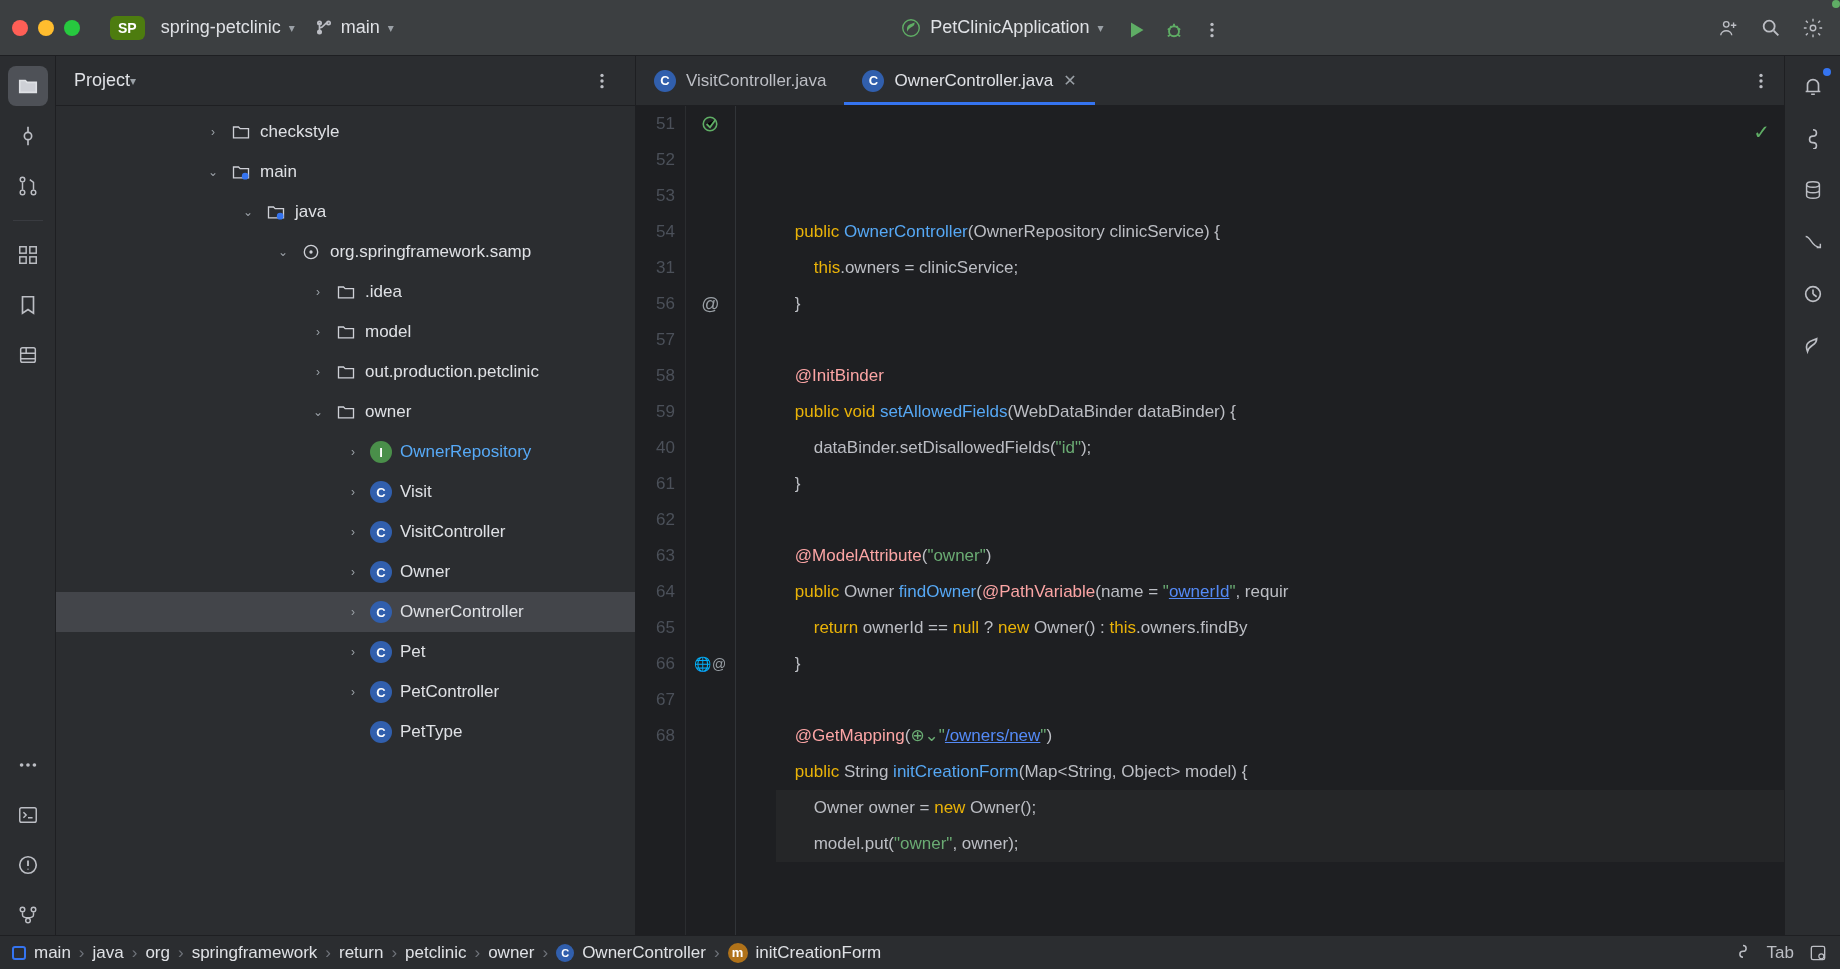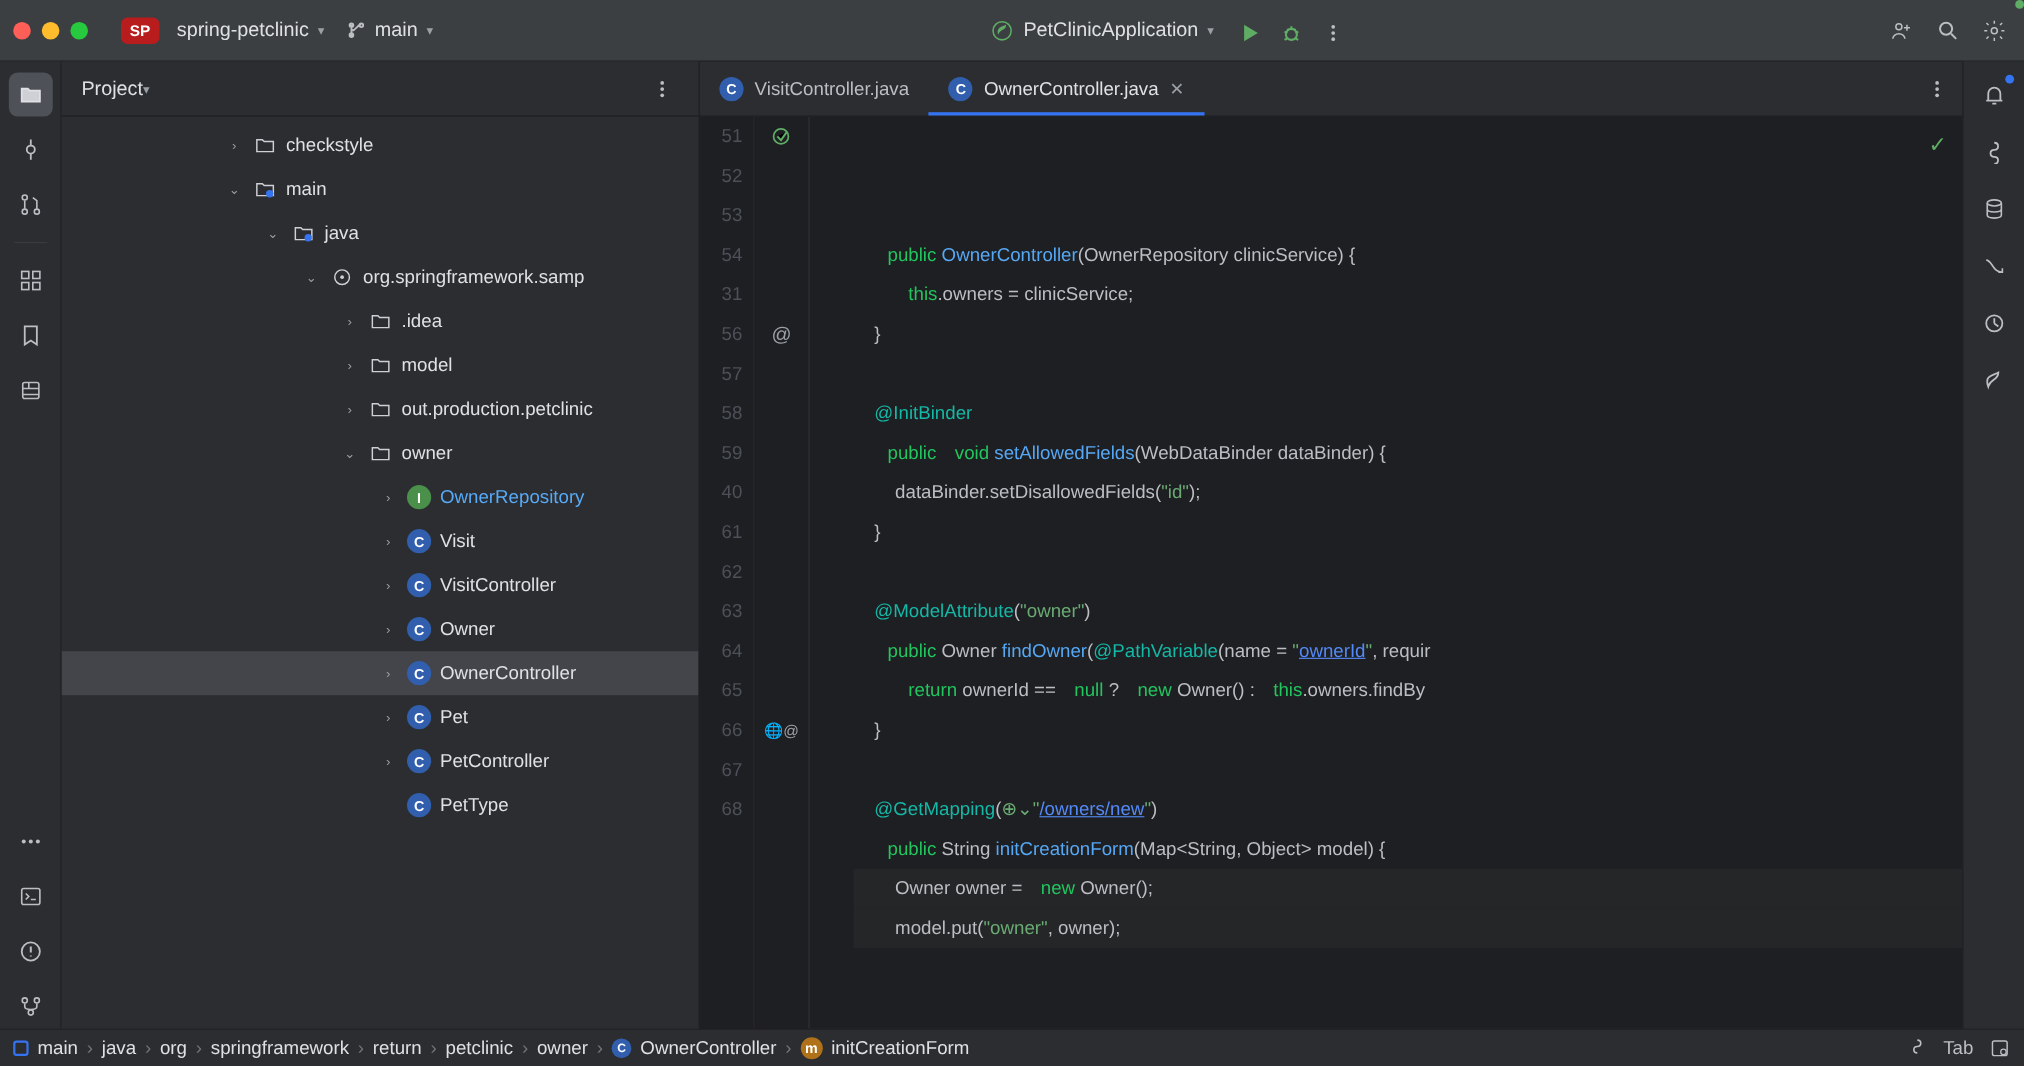--- a/index.html
+++ b/index.html
@@ -3,21 +3,21 @@
 <meta charset="utf-8">
 <style>
 * { margin: 0; padding: 0; box-sizing: border-box; font-family: -apple-system, BlinkMacSystemFont, "Segoe UI", sans-serif; }
 body { background: #2b2d30; color: #bcbec4; font-size: 14px; overflow: hidden; width: 1840px; height: 969px; position: relative; }
 .titlebar { height: 56px; display: flex; align-items: center; padding: 0 12px; background: #3c3f41; border-bottom: 1px solid #1e1f22; }
 .traffic-lights { display: flex; gap: 10px; margin-right: 20px; }
 .tl { width: 16px; height: 16px; border-radius: 50%; }
 .tl-red { background: #ff5f56; }
 .tl-yellow { background: #ffbd2e; }
 .tl-green { background: #27c93f; }
-.proj-badge { background: #b91c1c; color: #fff; padding: 4px 8px; border-radius: 6px; font-weight: 600; margin-right: 8px; font-size: 14px;}
+.proj-badge { background: #4d7c0f; color: #fff; padding: 4px 8px; border-radius: 6px; font-weight: 600; margin-right: 8px; font-size: 14px;}
 .tb-item { display: flex; align-items: center; gap: 8px; padding: 6px 10px; border-radius: 6px; cursor: pointer; color: #dfe1e5; font-size: 18px;}
 .tb-center { margin-left: auto; margin-right: auto; display: flex; align-items: flex-end; gap: 8px;}
 .tb-right { display: flex; align-items: center; gap: 12px; }
 .icon-btn { width: 30px; height: 30px; display: flex; align-items: center; justify-content: center; cursor: pointer; border-radius: 6px; color: #bcbec4;}
 .play { color: #5fad65; }
 .bug { color: #5fad65; }
 .chev { font-size: 12px; color: #9aa0a6; }
 
 .main { display: flex; height: calc(100% - 56px - 34px); }
 .left-rail { width: 56px; background: #2b2d30; border-right: 1px solid #1e1f22; display: flex; flex-direction: column; align-items: center; padding-top: 10px; gap: 10px;}
@@ -46,23 +46,23 @@
 .tab-close { color:#9aa0a6; font-size:16px;}
 .tabs-menu { margin-left:auto; padding: 0 14px; display:flex; align-items:center; cursor:pointer;}
 
 .code-wrap { flex:1; display:flex; overflow:hidden; font-family: "JetBrains Mono", Menlo, Consolas, monospace; font-size: 17px; line-height: 36px;}
 .gutter { background:#1e1f22; color:#4b5059; text-align:right; padding: 0 10px 0 20px; user-select:none; border-right: 1px solid #2b2d30;}
 .gutter-extra { width: 50px; background:#1e1f22; border-right: 1px solid #313438; display:flex; flex-direction:column;}
 .ge-row { height:36px; display:flex; align-items:center; justify-content:center; gap:2px;}
 .code { padding-left: 40px; white-space: pre; color:#bcbec4; flex:1; position:relative;}
 .code .line { height:36px; }
 .code .hl { background: rgba(255,255,255,0.03); }
-.kw { color:#22c55e;margin-left:12px; }
+.kw { color:#eab308; }
 .fn { color:#56a8f5; }
-.ann { color:#14b8a6; }
+.ann { color:#fca5a5; }
 .str { color:#6aab73; }
 .link { color:#548af7; text-decoration: underline;}
 .check-icon { position:absolute; top:8px; right:14px; color:#5fad65; font-size:20px;}
 
 .right-rail { width: 56px; background:#2b2d30; border-left:1px solid #1e1f22; display:flex; flex-direction:column; align-items:center; padding-top:10px; gap:12px;}
 .notif-dot::after { content:""; position:absolute; top:2px; right:2px; width:8px; height:8px; background:#3574f0; border-radius:50%;}
 .rail-btn.rel { position:relative; }
 
 .statusbar { height: 34px; background:#2b2d30; border-top:1px solid #1e1f22; display:flex; align-items:center; padding: 0 12px; font-size: 17px; gap:4px;}
 .crumb { display:flex; align-items:center; gap:8px; color:#dfe1e5; cursor:pointer;}

